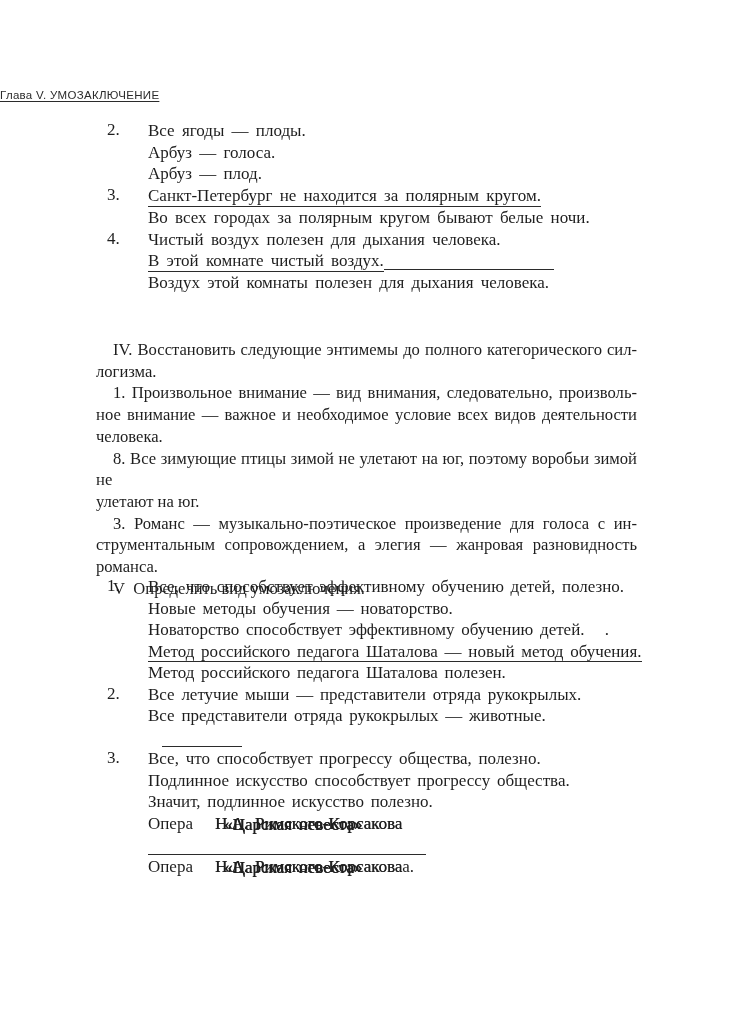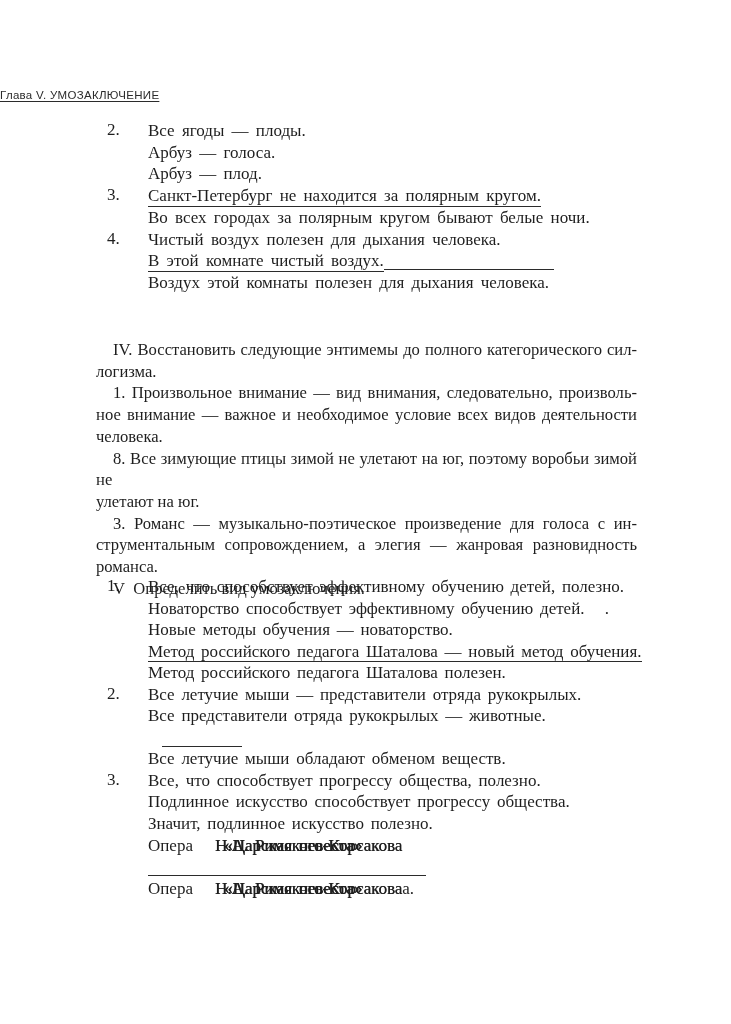--- a/index.html
+++ b/index.html
@@ -86,32 +86,31 @@
     <div class="bline jline">струментальным сопровождением, а элегия — жанровая разновидность</div>
     <div class="bline">романса.</div>
     <div class="bline indent">V&nbsp; Определить вид умозаключения.</div>
   </div>
 
   <div class="block-c">
 
     <div class="item">
       <span class="num">1.</span>
       <div class="line">Все, что способствует эффективному обучению детей, полезно.</div>
+      <div class="line">Новые методы обучения — новаторство.</div>
       <div class="line">Новаторство способствует эффективному обучению детей.&nbsp;&nbsp;&nbsp;.</div>
-      <div class="line">Новые методы обучения — новаторство.</div>
       <div class="line"><span class="ul">Метод российского педагога Шаталова — новый метод обучения.</span></div>
       <div class="line">Метод российского педагога Шаталова полезен.</div>
     </div>
 
     <div class="item">
       <span class="num">2.</span>
       <div class="line">Все летучие мыши — представители отряда рукокрылых.</div>
       <div class="line">Все представители отряда рукокрылых — животные.</div>
       <div class="line"><span class="rule rule-short"></span></div>
-      <div class="line">Все летучие мыши обладают обменом веществ.</div>
     </div>
 
     <div class="item">
       <span class="num">3.</span>
       <div class="line">Все, что способствует прогрессу общества, полезно.</div>
       <div class="line">Подлинное искусство способствует прогрессу общества.</div>
       <div class="line">Значит, подлинное искусство полезно.</div>
       <div class="line"><span>Опера</span><span class="ovl"><span class="layer-a">Н.А. Римского-Корсакова</span><span class="layer-b">«Царская невеста»</span></span></div>
       <div class="line"><span class="rule rule-long"></span></div>
       <div class="line"><span>Опера</span><span class="ovl"><span class="layer-a">Н.А. Римского-Корсакова</span><span class="layer-b">«Царская невеста»</span></span><span>а.</span></div>

